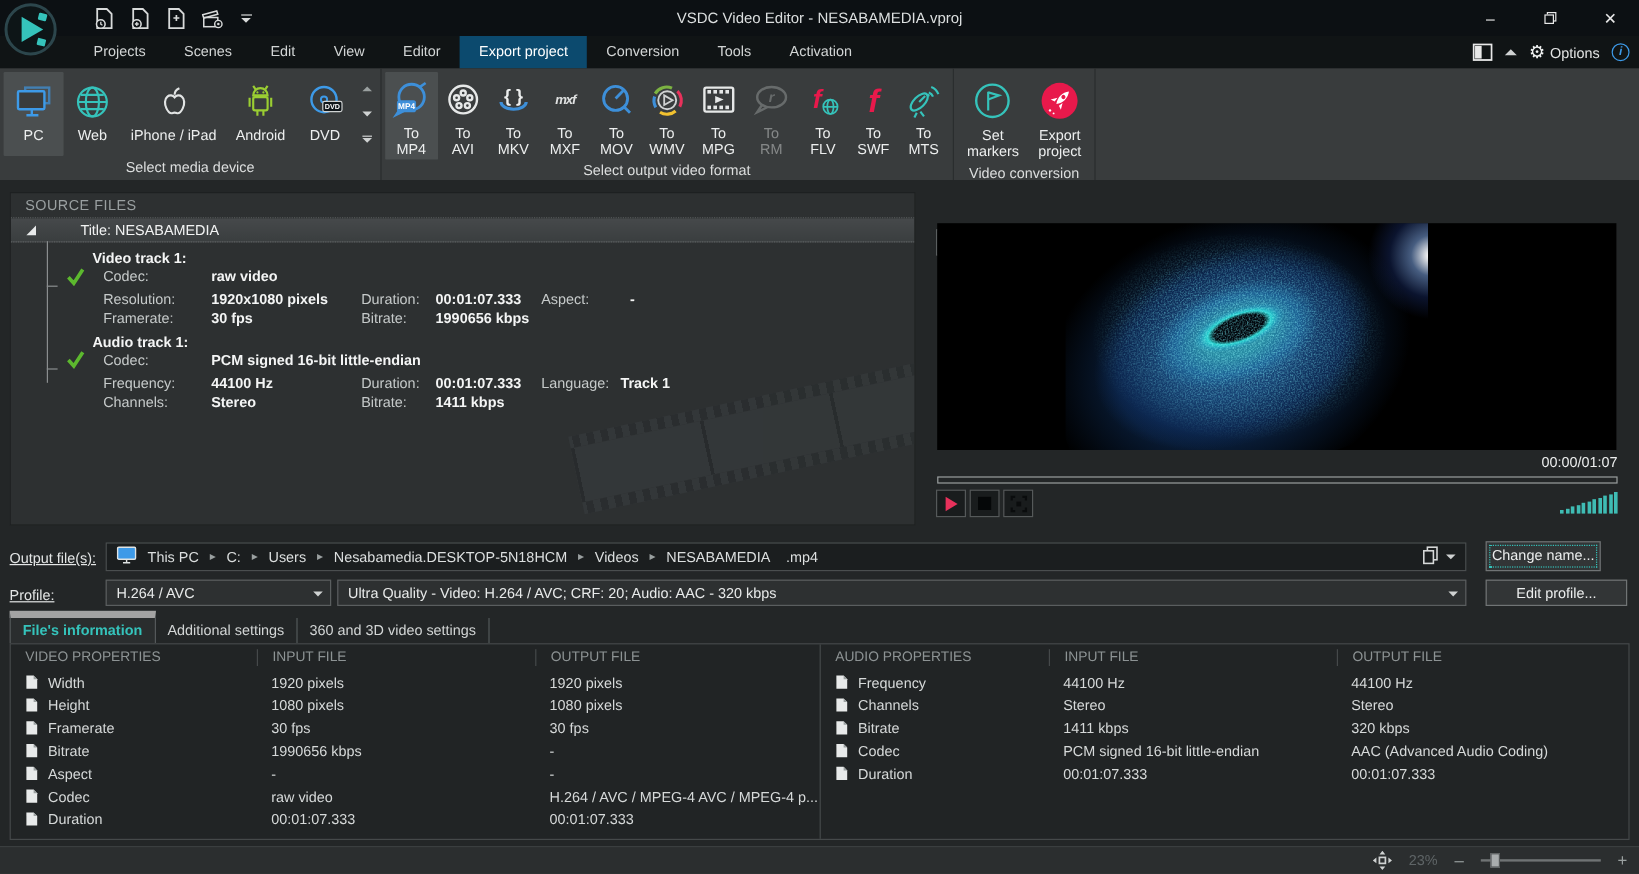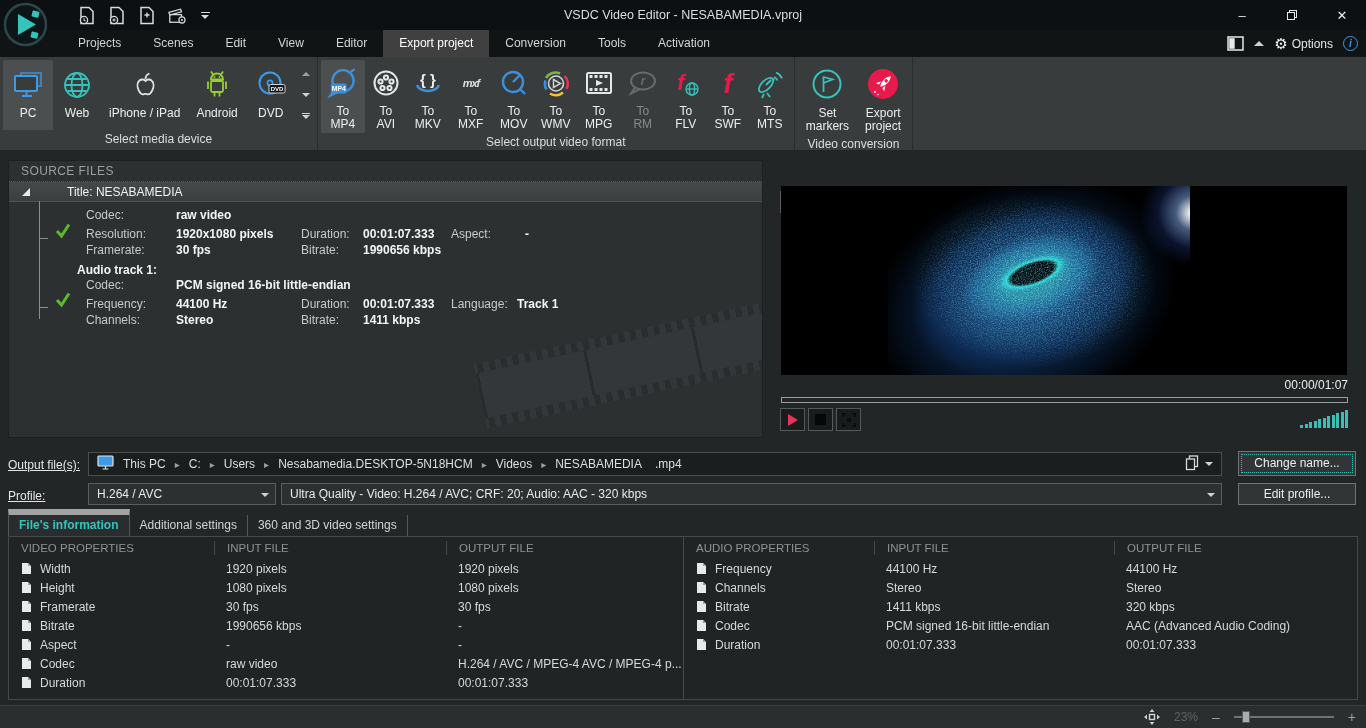--- a/index.html
+++ b/index.html
@@ -20,21 +20,21 @@
   .wc { width:20px; height:20px; display:flex; align-items:center; justify-content:center; color:#e8e8e8; font-size:13px; cursor:pointer; }
   .restore-glyph { position:relative; width:10px; height:10px; }
   .restore-glyph i { position:absolute; border:1px solid #e8e8e8; width:8px; height:8px; display:block; }
   .restore-glyph i:first-child { left:2px; top:0; }
   .restore-glyph i:last-child { left:0; top:2px; background:#0c1013; }
 
   
   .menubar { position:absolute; left:0; top:30px; width:1366px; height:27px; background:#101415; display:flex; align-items:stretch; }
   .menu-tabs { display:flex; margin-left:62px; }
   .mtab { padding:0 16px; line-height:27px; color:#d2d5d5; cursor:pointer; }
-  .mtab.active { background:#404040; color:#ffffff; }
+  .mtab.active { background:#0c4a6e; color:#ffffff; }
   .menu-right { position:absolute; right:8px; top:0; height:27px; display:flex; align-items:center; gap:10px; }
   .layout-ic { cursor:pointer; display:flex; }
   .chev-up { width:0; height:0; border-left:5px solid transparent; border-right:5px solid transparent; border-bottom:5px solid #cfd2d2; cursor:pointer; }
   .gear-opt { display:flex; align-items:center; gap:4px; cursor:pointer; color:#e4e6e6; }
   .gear-glyph { font-size:15px; line-height:1; color:#f0f2f2; }
   .info-ic { width:15px; height:15px; border:1.5px solid #3d9ae8; border-radius:50%; color:#3d9ae8; font-size:10px; font-weight:bold; font-style:italic; display:flex; align-items:center; justify-content:center; cursor:pointer; }
 
   
   .ribbon { position:absolute; left:0; top:57px; width:1366px; height:93px; background:#393c3d; display:flex; }
   .rgroup { display:flex; flex-direction:column; border-right:1px solid #2a2d2e; padding:3px 3px 0 3px; }
@@ -513,20 +513,23 @@
           <path d="M2 8 l4.5 5 L14 1.5" fill="none" stroke="#5cb82e" stroke-width="3"></path>
         </svg>
     </span>
     <span class="check" style="top:131px">
       <svg width="16" height="16" viewBox="0 0 16 16">
           <path d="M2 8 l4.5 5 L14 1.5" fill="none" stroke="#5cb82e" stroke-width="3"></path>
         </svg>
     </span>
 
     <div class="tree-body">
+      <div class="trow head" style="padding-left:68px">
+          <span>Video track 1:</span>
+        </div>
       <div class="trow">
         <span class="lab">Codec:</span>
         <span class="val" style="grid-column:2 / span 5">raw video</span>
       </div>
       <div class="gap2"></div>
       <div class="trow">
         <span class="lab">Resolution:</span>
         <span class="val">1920x1080 pixels</span>
         <span class="lab">Duration:</span>
         <span class="val">00:01:07.333</span>
@@ -657,21 +660,21 @@
     <span class="bc-right">
       <span>
         <svg width="14" height="16" viewBox="0 0 14 16">
             <rect x="4.5" y="1" width="8" height="10.5" fill="none" stroke="#d8dada" stroke-width="1.3"></rect>
             <rect x="1.5" y="4" width="8" height="10.5" fill="#1b1e1f" stroke="#d8dada" stroke-width="1.3"></rect>
           </svg>
       </span>
       <span class="sel arr" style="position:static;border:none;background:none;width:0;height:0;border-left:4px solid transparent;border-right:4px solid transparent;border-top:4px solid #cfd2d2;padding:0"></span>
     </span>
   </div>
-  <div class="btn focus" style="left:1238px; top:451px; width:118px; height:25px; line-height:23px;">Change name...</div>
+  <div class="btn focus" style="left:1238px; top:451px; width:96px; height:25px; line-height:23px;">Change name...</div>
 
   <span class="rowlab" style="top:489px">Profile:</span>
   <div class="sel sel-profile1">
     <span>H.264 / AVC</span>
     <span class="arr"></span>
   </div>
   <div class="sel sel-profile2">
     <span>Ultra Quality - Video: H.264 / AVC; CRF: 20; Audio: AAC - 320 kbps</span>
     <span class="arr"></span>
   </div>

